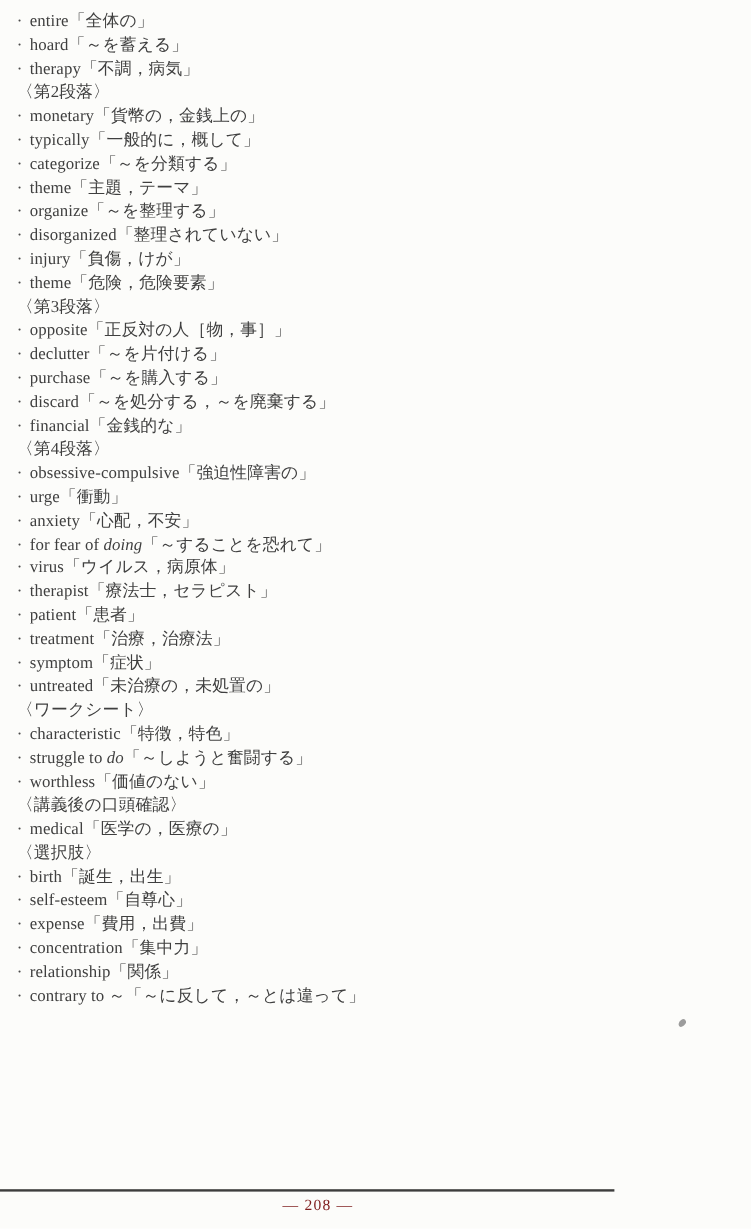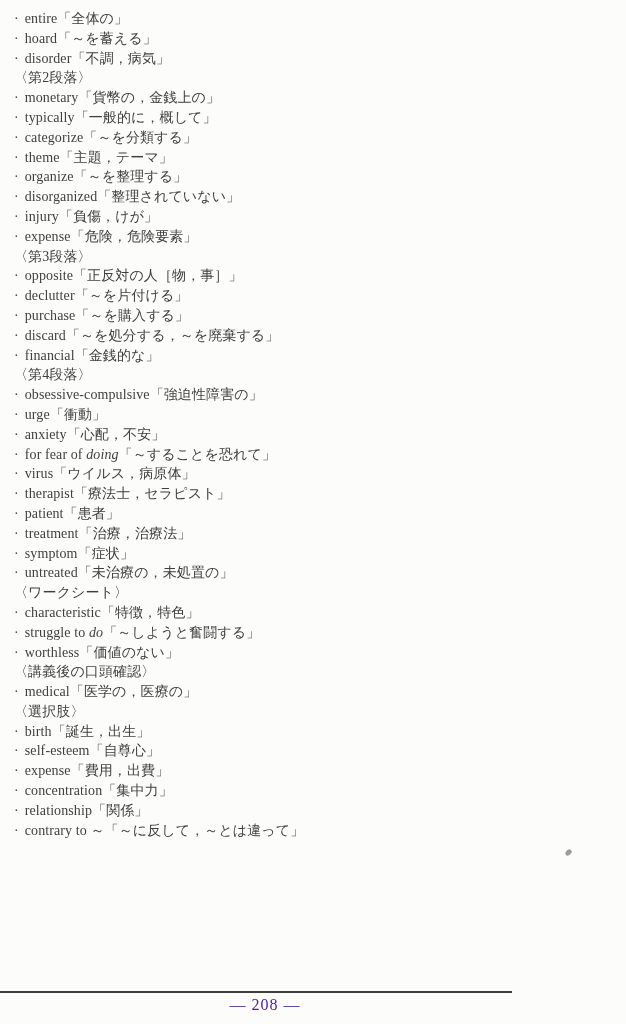--- a/index.html
+++ b/index.html
@@ -55,42 +55,42 @@
     width: 512px;
     height: 1.6px;
     background: #3d3d3d;
   }
   .page-number {
     position: absolute;
     top: 996px;
     left: 0;
     width: 530px;
     text-align: center;
-    font-size: 16px;
-    color: #4c1d95;
+    font-size: 13px;
+    color: #7f1d1d;
     letter-spacing: 1px;
   }
 </style>
 </head>
 <body>
 
 <div class="page" style="background: rgb(252, 252, 250); color: rgb(63, 63, 63); padding-left: 32px;">
   <div class="content">
       <div class="line entry"><span class="bullet">·</span><span>entire「全体の」</span></div>
       <div class="line entry"><span class="bullet">·</span><span>hoard「～を蓄える」</span></div>
-      <div class="line entry"><span class="bullet">·</span><span>disorder「不調，病気」</span></div>
+      <div class="line entry"><span class="bullet">·</span><span>therapy「不調，病気」</span></div>
       <div class="line heading"><span>〈第2段落〉</span></div>
       <div class="line entry"><span class="bullet">·</span><span>monetary「貨幣の，金銭上の」</span></div>
       <div class="line entry"><span class="bullet">·</span><span>typically「一般的に，概して」</span></div>
       <div class="line entry"><span class="bullet">·</span><span>categorize「～を分類する」</span></div>
       <div class="line entry"><span class="bullet">·</span><span>theme「主題，テーマ」</span></div>
       <div class="line entry"><span class="bullet">·</span><span>organize「～を整理する」</span></div>
       <div class="line entry"><span class="bullet">·</span><span>disorganized「整理されていない」</span></div>
       <div class="line entry"><span class="bullet">·</span><span>injury「負傷，けが」</span></div>
-      <div class="line entry"><span class="bullet">·</span><span>expense「危険，危険要素」</span></div>
+      <div class="line entry"><span class="bullet">·</span><span>theme「危険，危険要素」</span></div>
       <div class="line heading"><span>〈第3段落〉</span></div>
       <div class="line entry"><span class="bullet">·</span><span>opposite「正反対の人［物，事］」</span></div>
       <div class="line entry"><span class="bullet">·</span><span>declutter「～を片付ける」</span></div>
       <div class="line entry"><span class="bullet">·</span><span>purchase「～を購入する」</span></div>
       <div class="line entry"><span class="bullet">·</span><span>discard「～を処分する，～を廃棄する」</span></div>
       <div class="line entry"><span class="bullet">·</span><span>financial「金銭的な」</span></div>
       <div class="line heading"><span>〈第4段落〉</span></div>
       <div class="line entry"><span class="bullet">·</span><span>obsessive-compulsive「強迫性障害の」</span></div>
       <div class="line entry"><span class="bullet">·</span><span>urge「衝動」</span></div>
       <div class="line entry"><span class="bullet">·</span><span>anxiety「心配，不安」</span></div>

